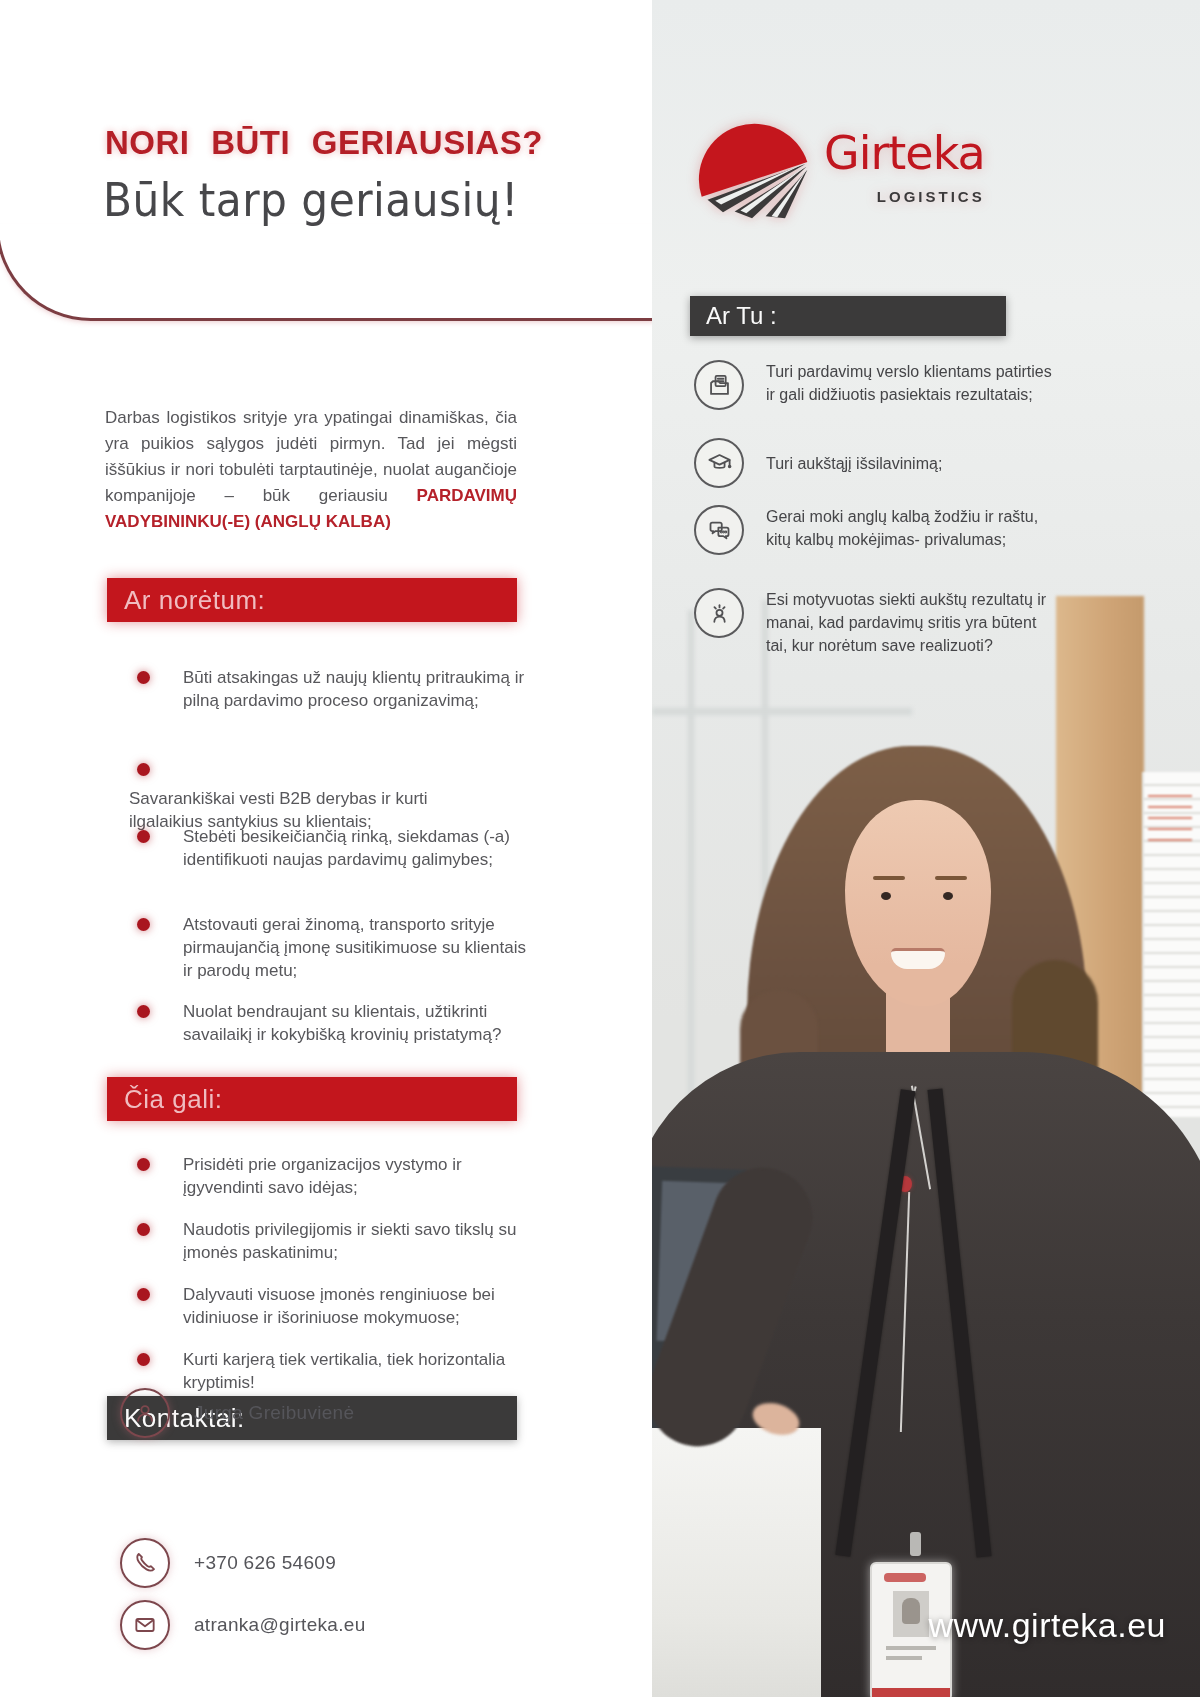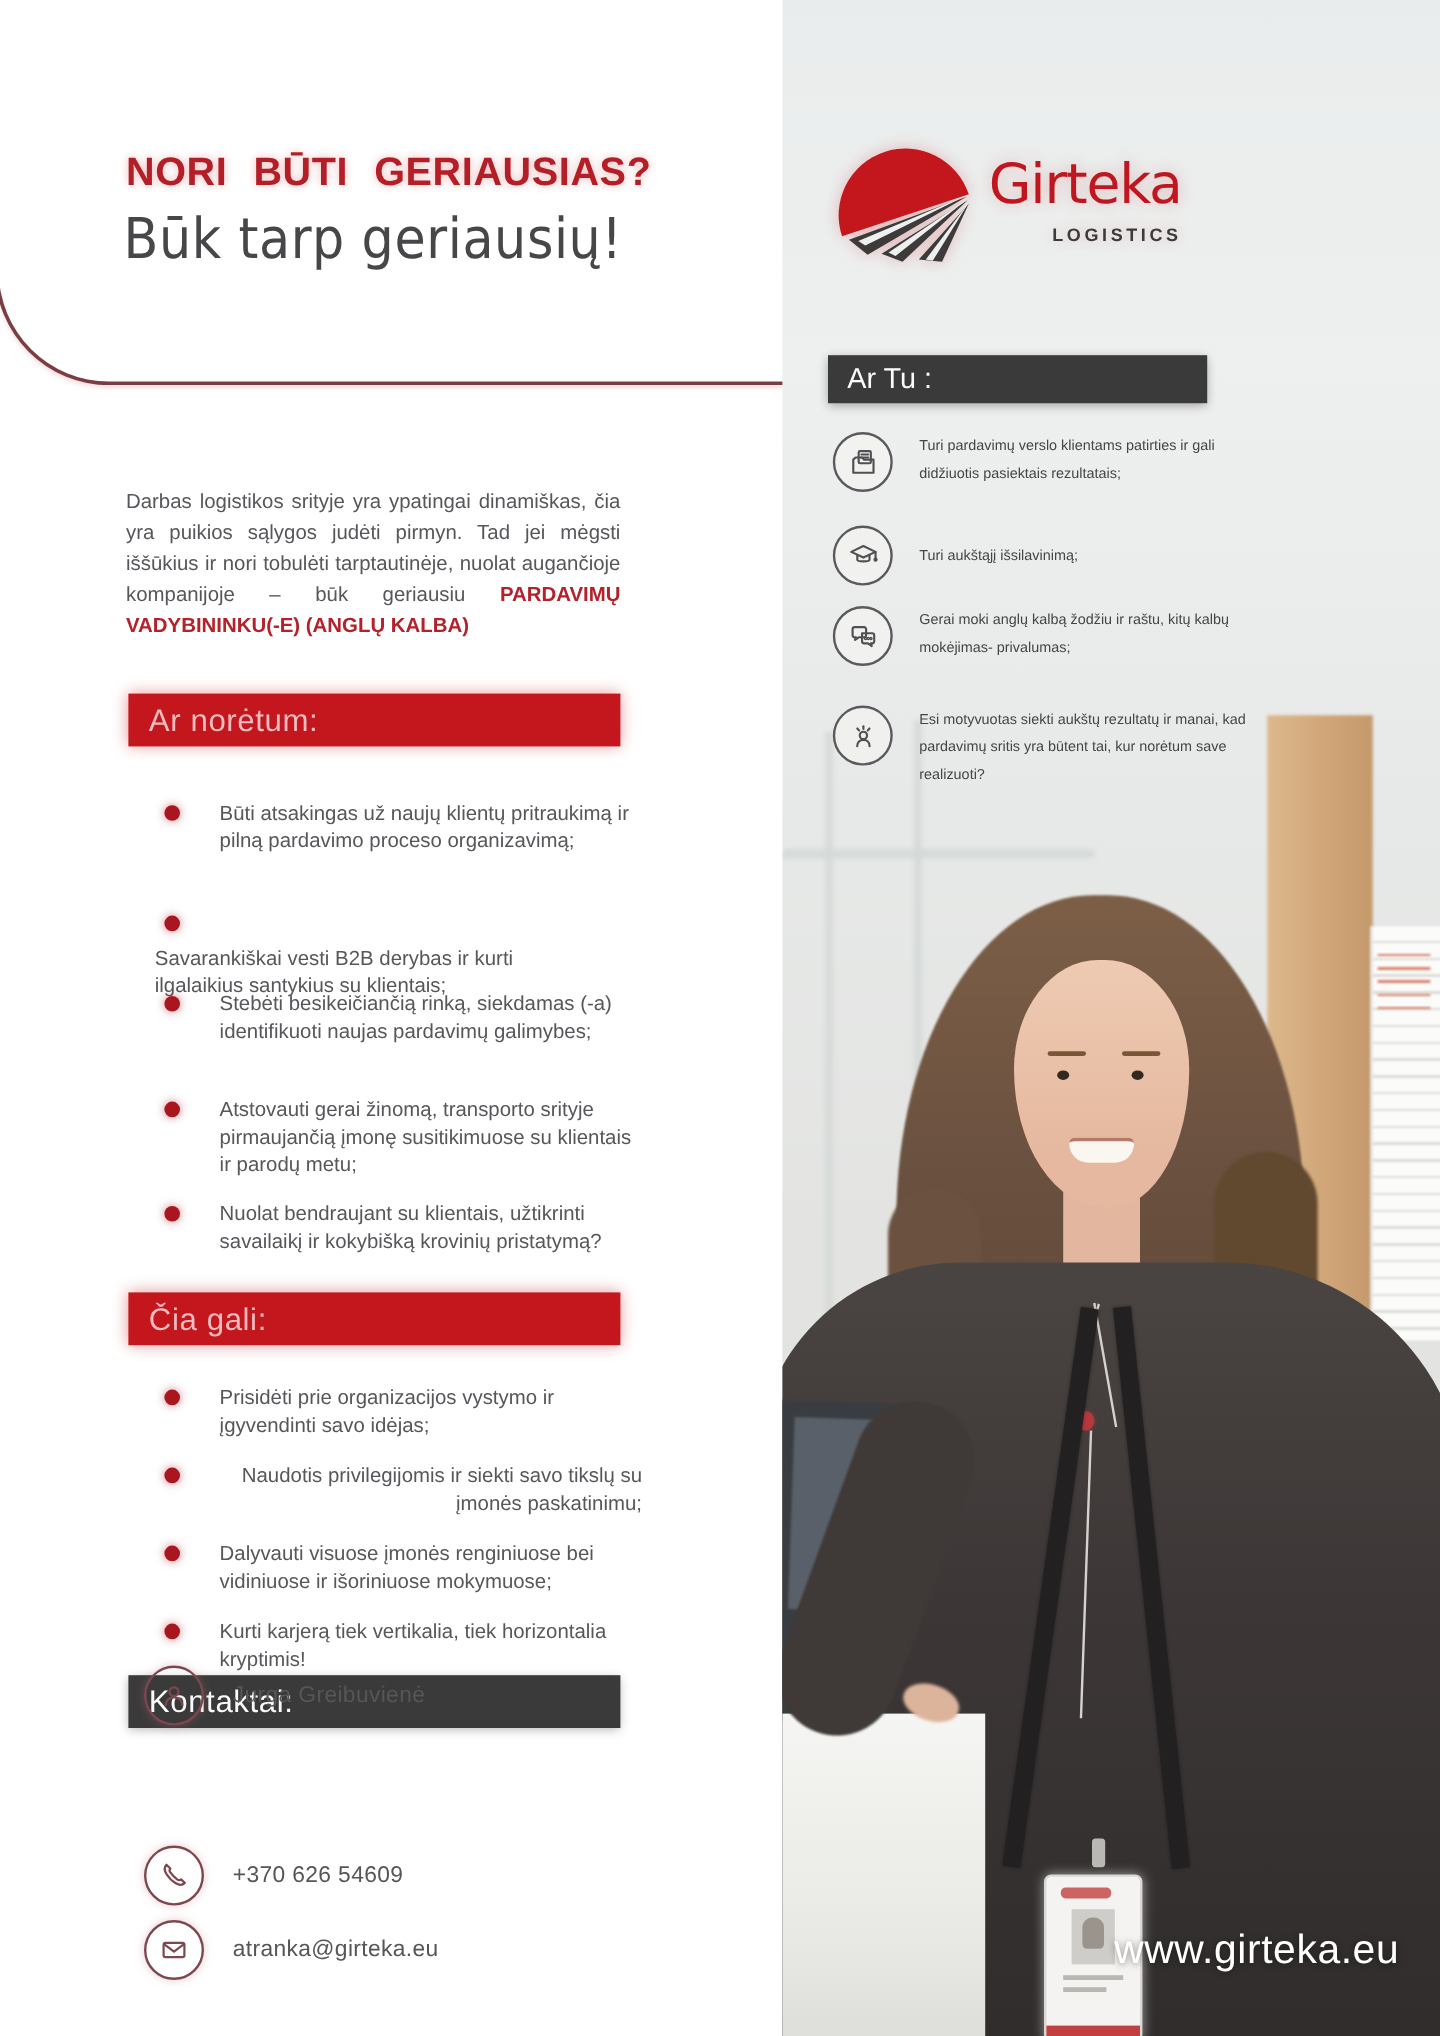--- a/index.html
+++ b/index.html
@@ -88,21 +88,21 @@
   .logo-brand{font-family:"DejaVu Sans",sans-serif;font-weight:normal;font-size:46px;color:#c0161f;
               letter-spacing:-1px;line-height:46px;}
   .logo-sub{font-size:15px;font-weight:bold;color:#3c3a3b;letter-spacing:3px;margin-top:12px;}
   .artu-banner{position:absolute;left:38px;top:296px;width:316px;height:40px;background:#3b3a3a;
                color:#fafafa;font-size:24px;display:flex;align-items:center;padding-left:16px;
                box-sizing:border-box;box-shadow:0 2px 8px rgba(40,40,40,.4);}
   .req-row{position:absolute;left:42px;display:flex;}
   .ricon{width:46px;height:46px;border:2.5px solid #5a5a5c;border-radius:50%;flex:0 0 46px;
          background:rgba(245,245,243,.55);display:flex;align-items:center;justify-content:center;}
   .ricon svg{stroke:#515153;fill:none;stroke-width:1.6;stroke-linecap:round;stroke-linejoin:round;}
-  .rtext{margin-left:22px;width:286px;font-size:12px;line-height:23px;color:#454548;}
+  .rtext{margin-left:22px;width:286px;font-size:16px;line-height:23px;color:#454548;}
   .website{position:absolute;right:34px;top:1606px;font-size:34px;color:#ffffff;letter-spacing:.5px;
            text-shadow:0 1px 6px rgba(0,0,0,.45);}
 </style>
 </head>
 <body>
 
 <div class="poster">
 
   <div class="h1">NORI  BŪTI  GERIAUSIAS?</div>
   <div class="h2">Būk tarp geriausių!</div>
@@ -137,21 +137,21 @@
     </div>
   </div>
 
   <div class="banner red" style="top:1077px;">Čia gali:</div>
 
   <div class="blist">
     <div class="bitem" style="top:1153px;">
       <span class="dot"></span>
       <span class="btext">Prisidėti prie organizacijos vystymo ir įgyvendinti savo idėjas;</span>
     </div>
-    <div class="bitem" style="top:1218px;text-align:right;">
+    <div class="bitem" style="top:1218px;">
       <span class="dot"></span>
       <span class="btext">Naudotis privilegijomis ir siekti savo tikslų su įmonės paskatinimu;</span>
     </div>
     <div class="bitem" style="top:1283px;">
       <span class="dot"></span>
       <span class="btext">Dalyvauti visuose įmonės renginiuose bei vidiniuose ir išoriniuose mokymuose;</span>
     </div>
     <div class="bitem" style="top:1348px;">
       <span class="dot"></span>
       <span class="btext">Kurti karjerą tiek vertikalia, tiek horizontalia kryptimis!</span>

